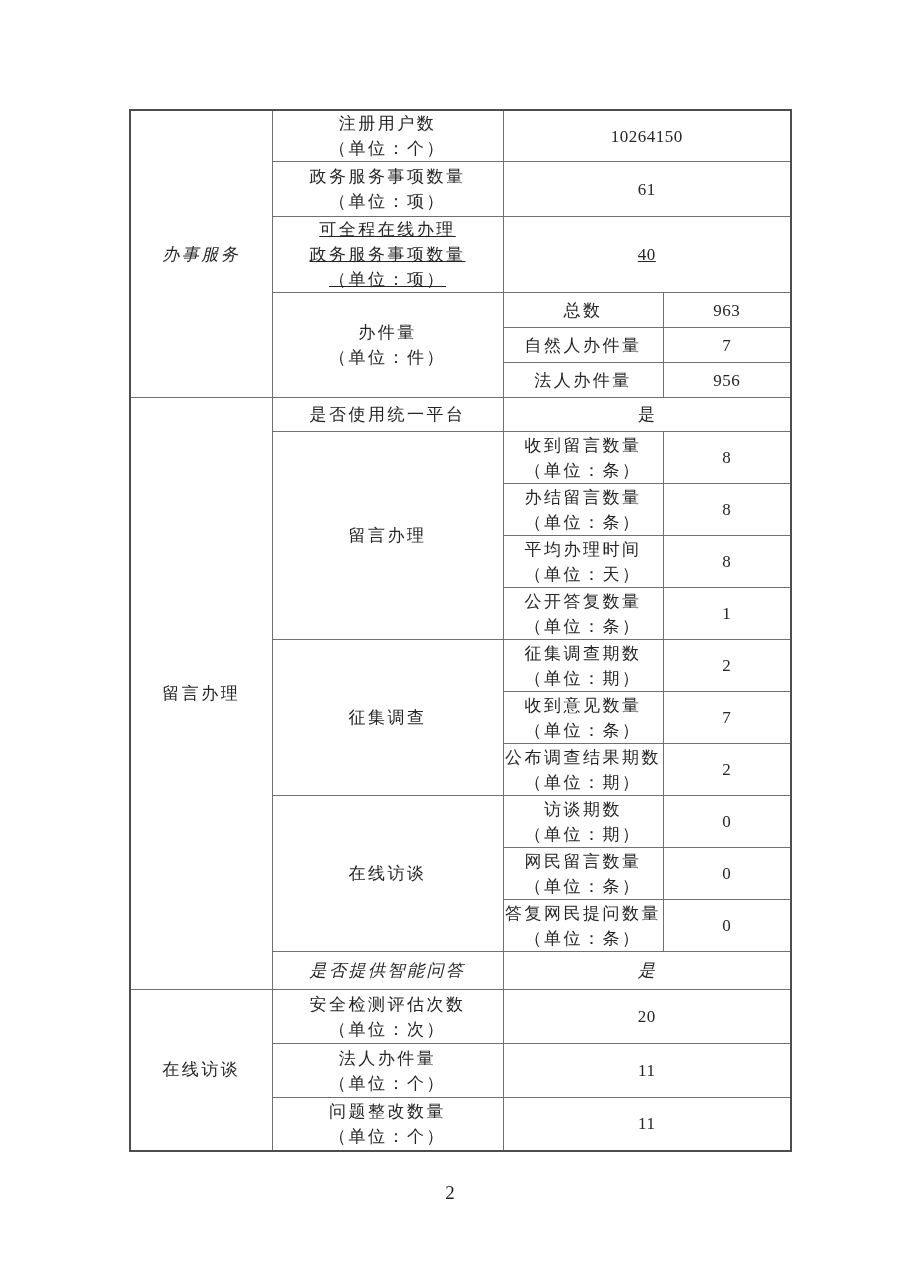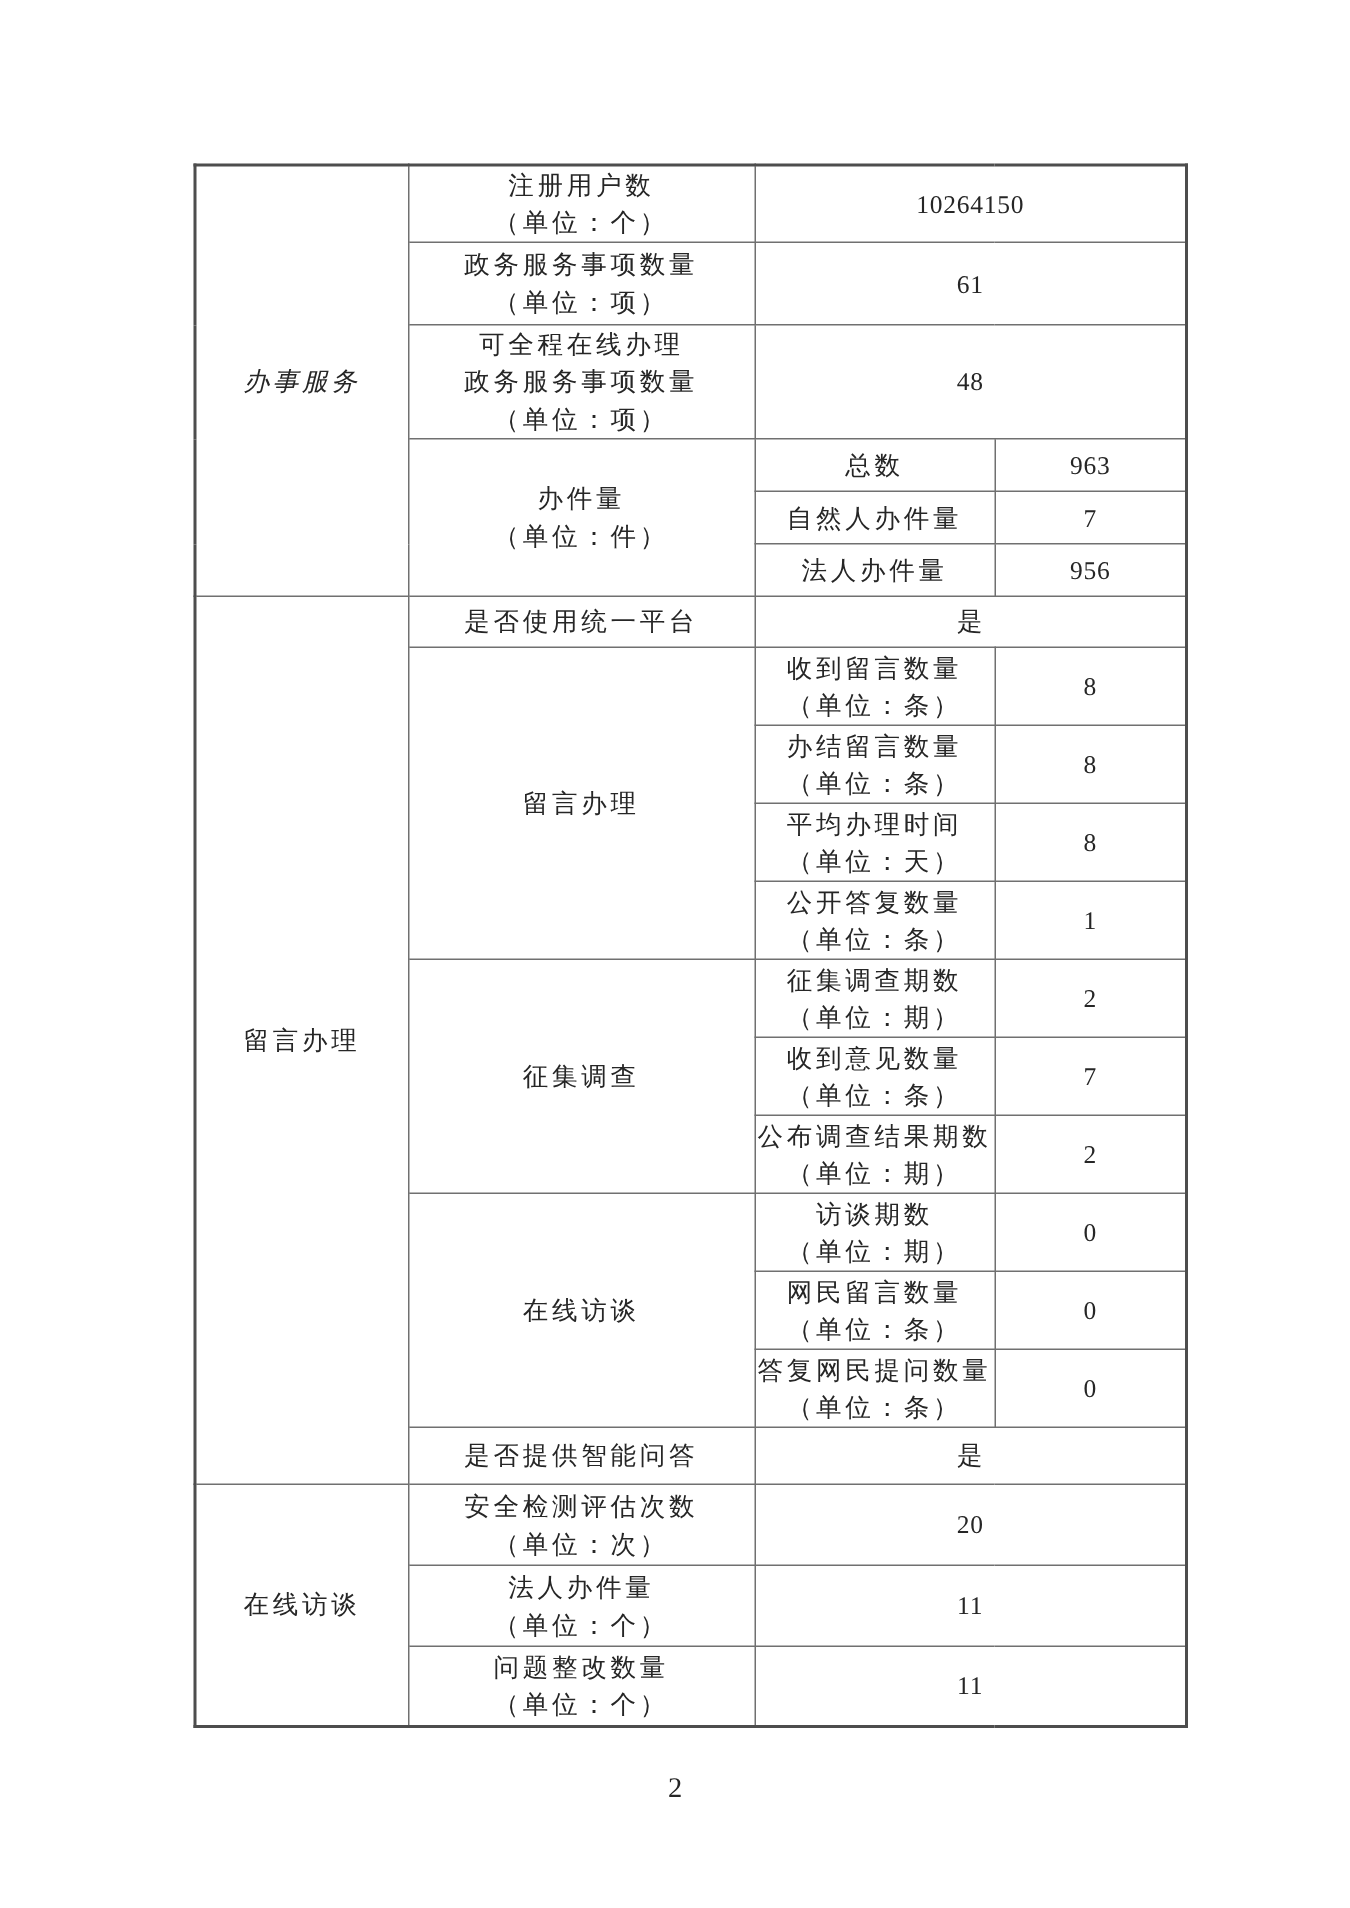--- a/index.html
+++ b/index.html
@@ -82,27 +82,27 @@
           </td>
           <td class="cell-value" colspan="2">10264150</td>
         </tr>
         <tr style="height: 55px;">
           <td class="cell-label">
             <div class="line">政务服务事项数量</div>
             <div class="line">（单位：项）</div>
           </td>
           <td class="cell-value" colspan="2">61</td>
         </tr>
-        <tr style="height: 76px;">
+        <tr style="height: 76px; text-decoration: underline;">
           <td class="cell-label">
             <div class="line">可全程在线办理</div>
             <div class="line">政务服务事项数量</div>
             <div class="line">（单位：项）</div>
           </td>
-          <td class="cell-value" colspan="2">48</td>
+          <td class="cell-value" colspan="2">40</td>
         </tr>
         <tr style="height: 35px;">
           <td class="cell-group" rowspan="3">
             <div class="line">办件量</div>
             <div class="line">（单位：件）</div>
           </td>
           <td class="cell-sublabel">
             <div class="line">总数</div>
           </td>
           <td class="cell-value">963</td>
@@ -200,21 +200,21 @@
           </td>
           <td class="cell-value">0</td>
         </tr>
         <tr style="height: 52px;">
           <td class="cell-sublabel">
             <div class="line">答复网民提问数量</div>
             <div class="line">（单位：条）</div>
           </td>
           <td class="cell-value">0</td>
         </tr>
-        <tr style="height: 38px;">
+        <tr style="height: 38px; font-style: italic;">
           <td class="cell-label">
             <div class="line">是否提供智能问答</div>
           </td>
           <td class="cell-value" colspan="2">是</td>
         </tr>
         <tr style="height: 54px;">
           <td class="cell-category" rowspan="3">
             <div class="line">在线访谈</div>
           </td>
           <td class="cell-label">

